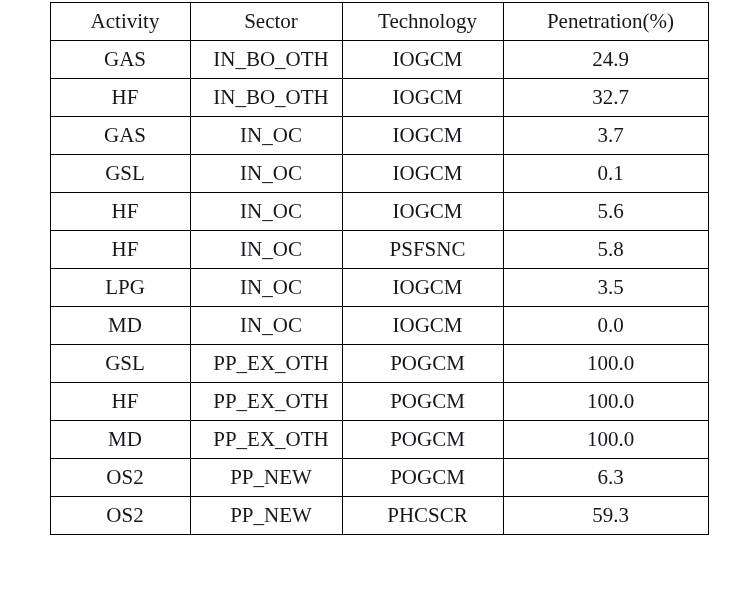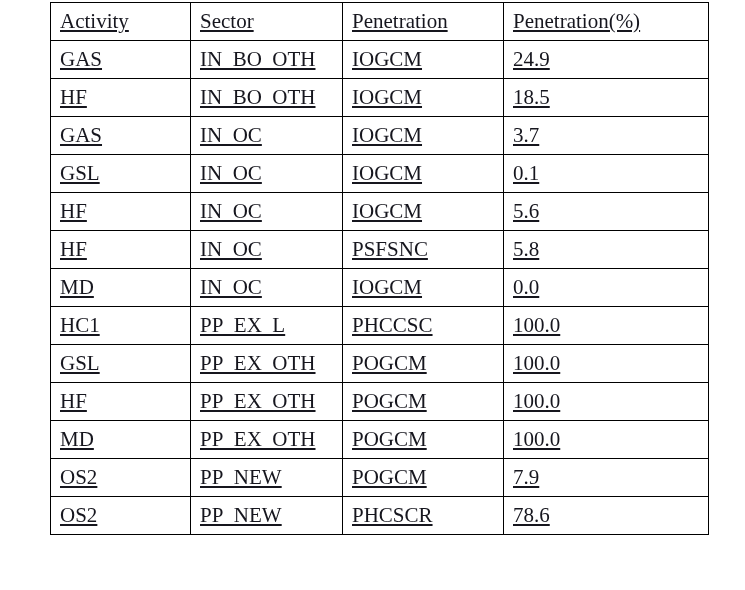--- a/index.html
+++ b/index.html
@@ -33,29 +33,28 @@
   table.data-table col.c2 { width: 152px; }
   table.data-table col.c3 { width: 161px; }
   table.data-table col.c4 { width: 205px; }
 
   table.data-table th,
   table.data-table td {
     border: 1px solid #000000;
     height: 38px;
     box-sizing: border-box;
     padding: 0 0 0 9px;
-    text-align: left;
+    text-align: center;
     vertical-align: middle;
     font-weight: normal;
     font-size: 21px;
     line-height: 1;
     color: #16161e;
     white-space: nowrap;
     overflow: hidden;
-    text-decoration: underline;
   }
 
   table.data-table thead th {
     font-size: 21px;
   }
 </style>
 </head>
 <body>
 
 <div id="table-wrap">
@@ -63,36 +62,36 @@
     <colgroup>
       <col class="c1">
         <col class="c2">
         <col class="c3">
         <col class="c4">
     </colgroup>
     <thead>
       <tr>
         <th>Activity</th>
         <th>Sector</th>
-        <th>Penetration</th>
+        <th>Technology</th>
         <th>Penetration(%)</th>
       </tr>
     </thead>
     <tbody id="table-body">
         <tr>
           <td>GAS</td>
           <td>IN_BO_OTH</td>
           <td>IOGCM</td>
           <td>24.9</td>
         </tr>
         <tr>
           <td>HF</td>
           <td>IN_BO_OTH</td>
           <td>IOGCM</td>
-          <td>18.5</td>
+          <td>32.7</td>
         </tr>
         <tr>
           <td>GAS</td>
           <td>IN_OC</td>
           <td>IOGCM</td>
           <td>3.7</td>
         </tr>
         <tr>
           <td>GSL</td>
           <td>IN_OC</td>
@@ -105,30 +104,30 @@
           <td>IOGCM</td>
           <td>5.6</td>
         </tr>
         <tr>
           <td>HF</td>
           <td>IN_OC</td>
           <td>PSFSNC</td>
           <td>5.8</td>
         </tr>
         <tr>
+          <td>LPG</td>
+          <td>IN_OC</td>
+          <td>IOGCM</td>
+          <td>3.5</td>
+        </tr>
+        <tr>
           <td>MD</td>
           <td>IN_OC</td>
           <td>IOGCM</td>
           <td>0.0</td>
-        </tr>
-        <tr>
-          <td>HC1</td>
-          <td>PP_EX_L</td>
-          <td>PHCCSC</td>
-          <td>100.0</td>
         </tr>
         <tr>
           <td>GSL</td>
           <td>PP_EX_OTH</td>
           <td>POGCM</td>
           <td>100.0</td>
         </tr>
         <tr>
           <td>HF</td>
           <td>PP_EX_OTH</td>
@@ -138,23 +137,23 @@
         <tr>
           <td>MD</td>
           <td>PP_EX_OTH</td>
           <td>POGCM</td>
           <td>100.0</td>
         </tr>
         <tr>
           <td>OS2</td>
           <td>PP_NEW</td>
           <td>POGCM</td>
-          <td>7.9</td>
+          <td>6.3</td>
         </tr>
         <tr>
           <td>OS2</td>
           <td>PP_NEW</td>
           <td>PHCSCR</td>
-          <td>78.6</td>
+          <td>59.3</td>
         </tr>
       </tbody>
   </table>
 </div>
 
 </body></html>

